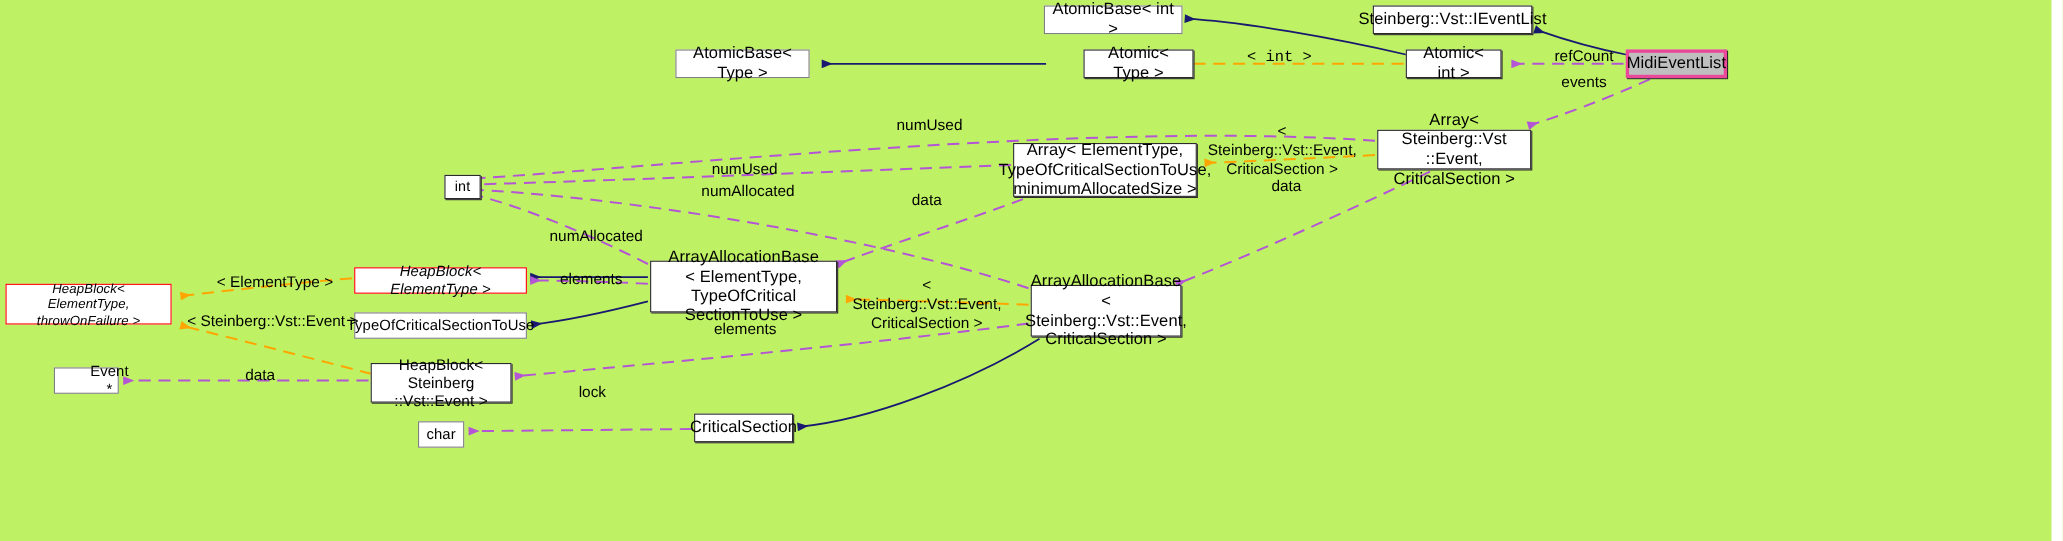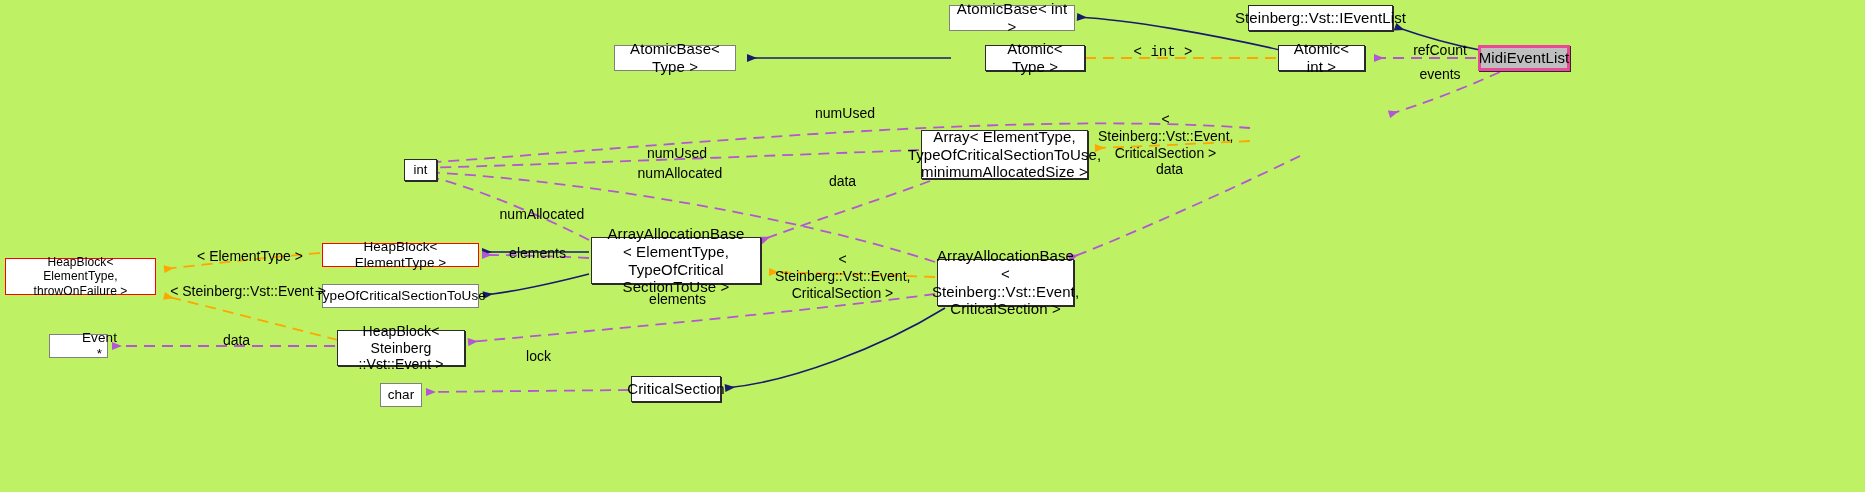--- a/index.html
+++ b/index.html
@@ -39,20 +39,21 @@
     padding: 2px 6px;
     white-space: pre-line;
     letter-spacing: 0.1px;
   }
   .node.solid {
     border: 1px solid #2b2b2b;
     box-shadow: 1px 1px 0 0 #2b2b2b;
   }
   .node.red {
     border: 1px solid #ff0000;
+    font-style: italic;
   }
   .node.current {
     background: #bfbfbf;
     border: 3px solid #ec4899;
     box-shadow: 1px 1px 0 0 #2b2b2b;
     text-align: right;
   }
   .edge-label {
     position: absolute;
     font-size: 14px;
@@ -131,20 +132,22 @@
 
   <div class="node plain" style="left:949px; top:5px;   width:126px; height:26px;">AtomicBase&lt; int &gt;</div>
   <div class="node solid" style="left:1248px; top:5px;  width:145px; height:26px;">Steinberg::Vst::IEventList</div>
   <div class="node plain" style="left:614px; top:45px;  width:122px; height:26px;">AtomicBase&lt; Type &gt;</div>
   <div class="node solid" style="left:985px; top:45px;  width:100px; height:26px;">Atomic&lt; Type &gt;</div>
   <div class="node solid" style="left:1278px; top:45px; width:87px;  height:26px;">Atomic&lt; int &gt;</div>
   <div class="node current" style="left:1478px; top:45px; width:92px;  height:26px;">MidiEventList</div>
   <div class="node solid" style="left:921px; top:130px; width:167px; height:49px;">Array&lt; ElementType,
 TypeOfCriticalSectionToUse,
 minimumAllocatedSize &gt;</div>
+  <div class="node solid" style="left:1252px; top:118px; width:140px; height:36px;">Array&lt; Steinberg::Vst
+::Event, CriticalSection &gt;</div>
   <div class="node solid" style="left:384px; top:159px; width:33px;  height:22px; font-size:13px;margin-left:20px;">int</div>
   <div class="node red" style="left:322px; top:243px; width:157px; height:24px; font-size:13.5px;">HeapBlock&lt; ElementType &gt;</div>
   <div class="node solid" style="left:591px; top:237px; width:170px; height:47px;">ArrayAllocationBase
 &lt; ElementType, TypeOfCritical
 SectionToUse &gt;</div>
   <div class="node solid" style="left:937px; top:259px; width:137px; height:47px;">ArrayAllocationBase
 &lt; Steinberg::Vst::Event,
 CriticalSection &gt;</div>
   <div class="node red" style="left:5px; top:258px; width:151px; height:37px; font-size:12px;">HeapBlock&lt; ElementType,
 throwOnFailure &gt;</div>

